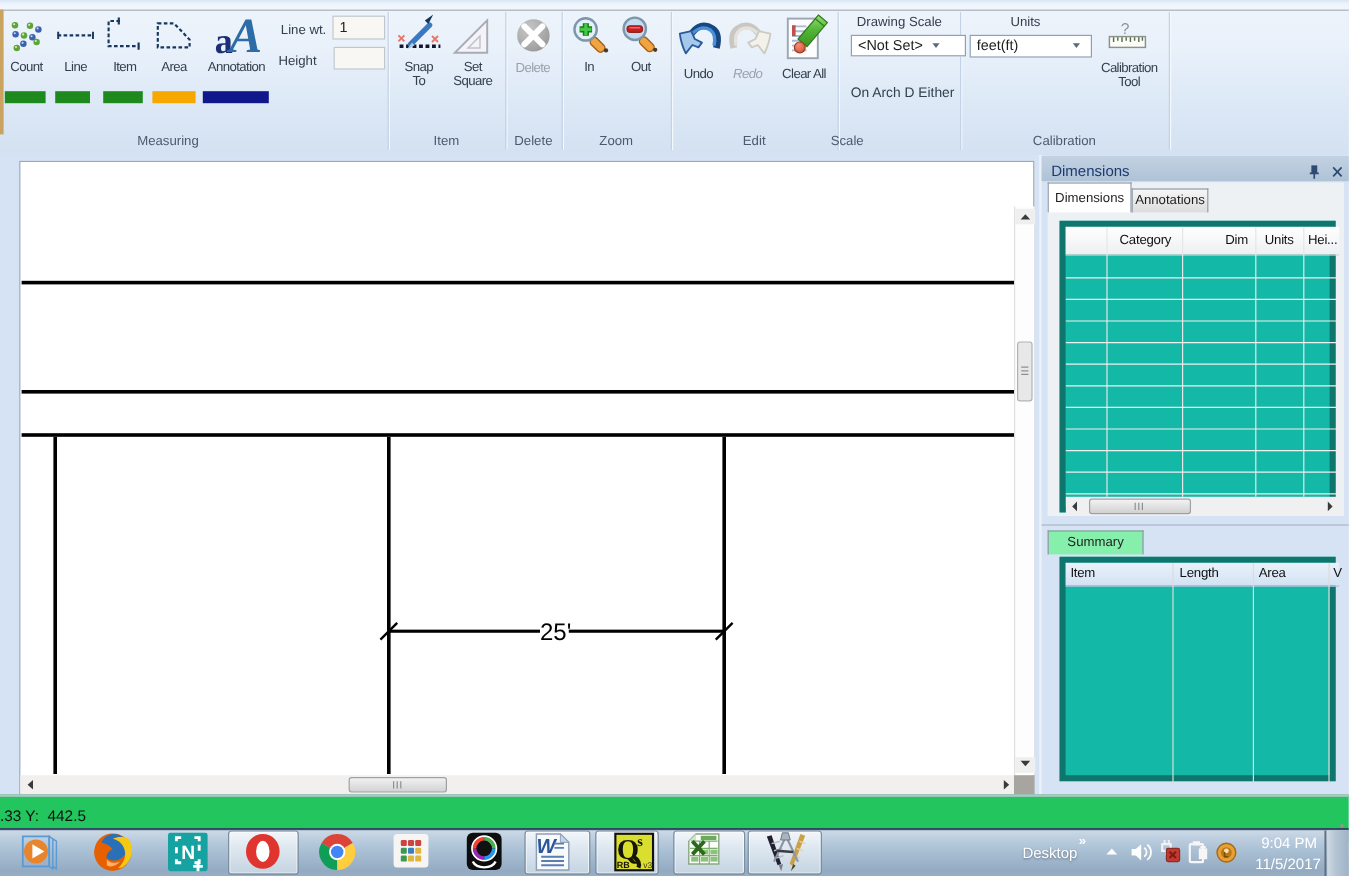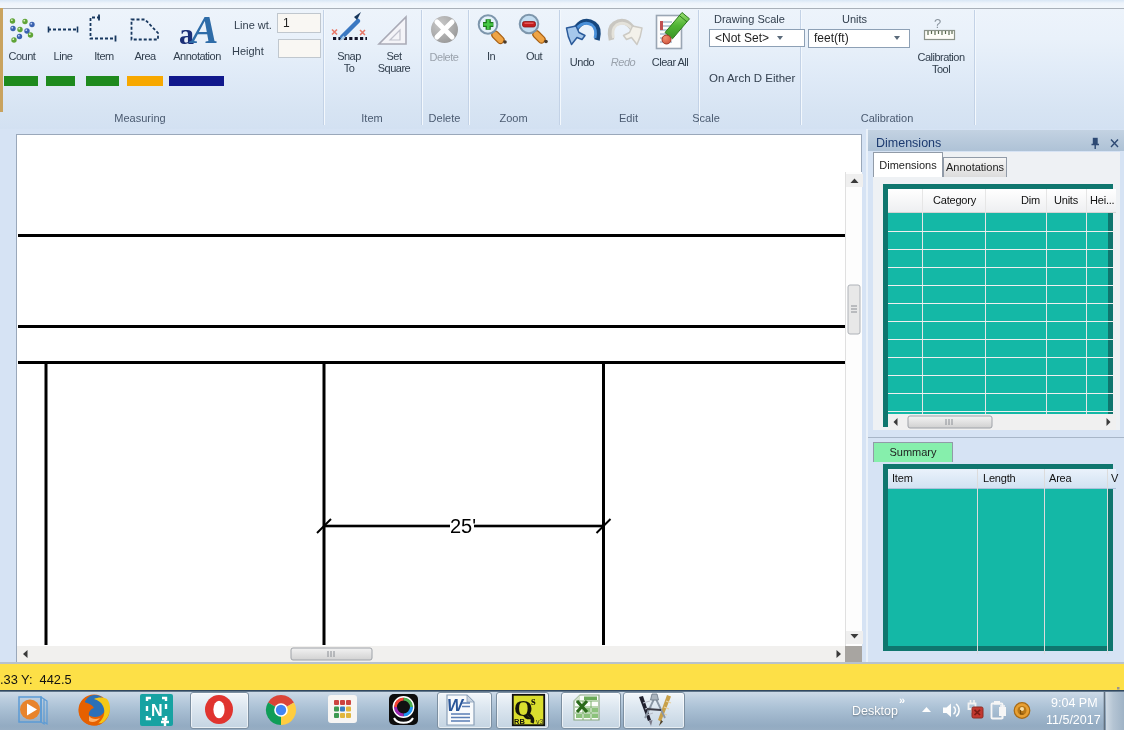--- a/index.html
+++ b/index.html
@@ -31,21 +31,21 @@
 #vscroll { position:absolute; left:845px; top:172px; width:17px; height:474px; background:#fdfdfd; border-left:1px solid #e0e0e0; }
 #hscroll { position:absolute; left:17px; top:646px; width:828px; height:16px; background:#f1f0ee; }
 #corner { position:absolute; left:845px; top:646px; width:17px; height:16px; background:#a8a5a1; }
 
 
 #panel { position:absolute; left:866px; top:129px; width:258px; height:533px; background:#d6e3f4; border-left:2px solid #eaf1f9; }
 .tab { position:absolute; font-size:11px; color:#1e1e1e; text-align:center; }
 .grid { position:absolute; background:#14b8a6; border:5px solid #0f766e; }
 
 
-#statusbar { position:absolute; left:0; top:662px; width:1124px; height:40px; background:#fde047; border-top:2px solid #b8c2cc; }
+#statusbar { position:absolute; left:0; top:662px; width:1124px; height:40px; background:#22c55e; border-top:2px solid #b8c2cc; }
 #statusbar .txt { position:absolute; left:0px; top:8px; font-size:12.8px; color:#111; }
 
 
 #taskbar { position:absolute; left:0; top:690px; width:1124px; height:40px;
   background:linear-gradient(180deg,#32485e 0%,#32485e 3%,#8fa5ba 4.5%,#ccd9e6 6%,#bccedf 22%,#abc1d5 45%,#9db4ca 70%,#93abc2 90%,#97adc3 100%); }
 .tbtn { position:absolute; top:2px; height:37px; border:1px solid #7c8fa1; border-radius:3px;
   background:linear-gradient(180deg,#f2f6fa 0%,#dde7f0 40%,#c4d4e2 100%); box-shadow:inset 0 0 0 1px rgba(255,255,255,0.6); }
 </style>
 </head>
 <body>

